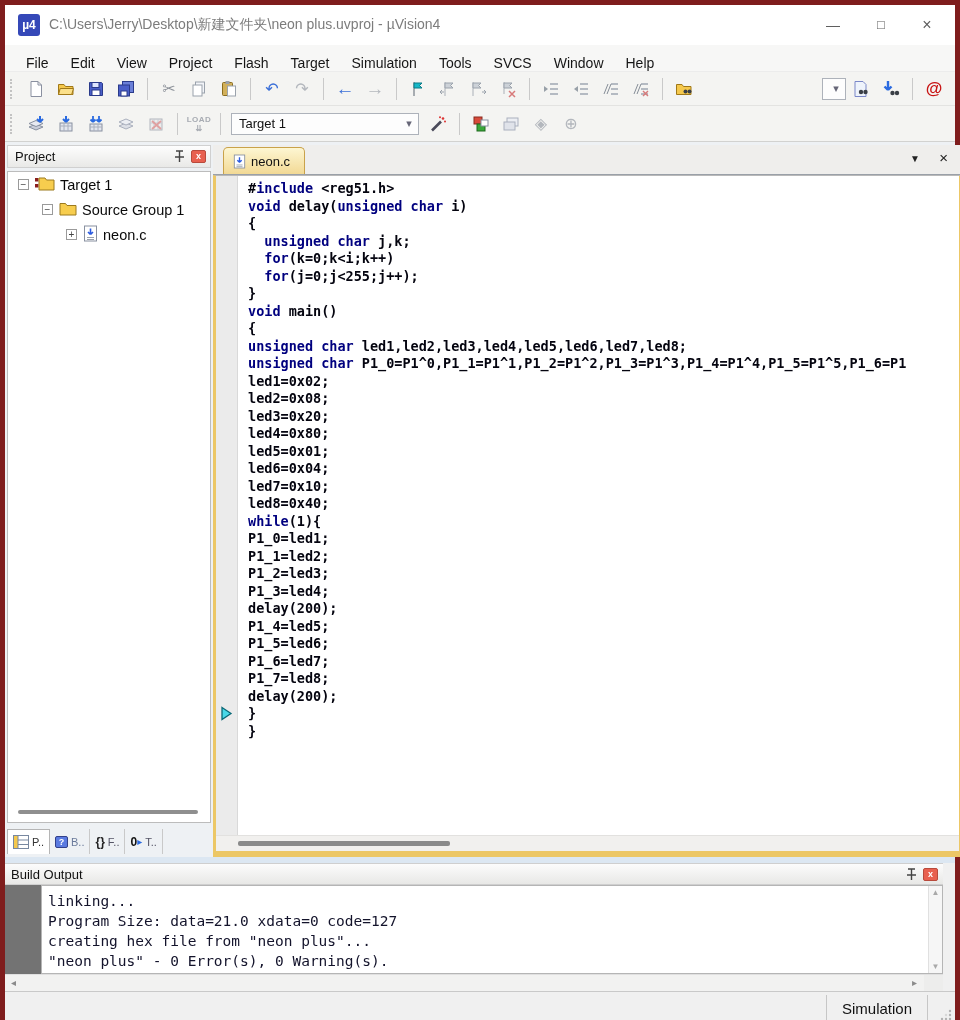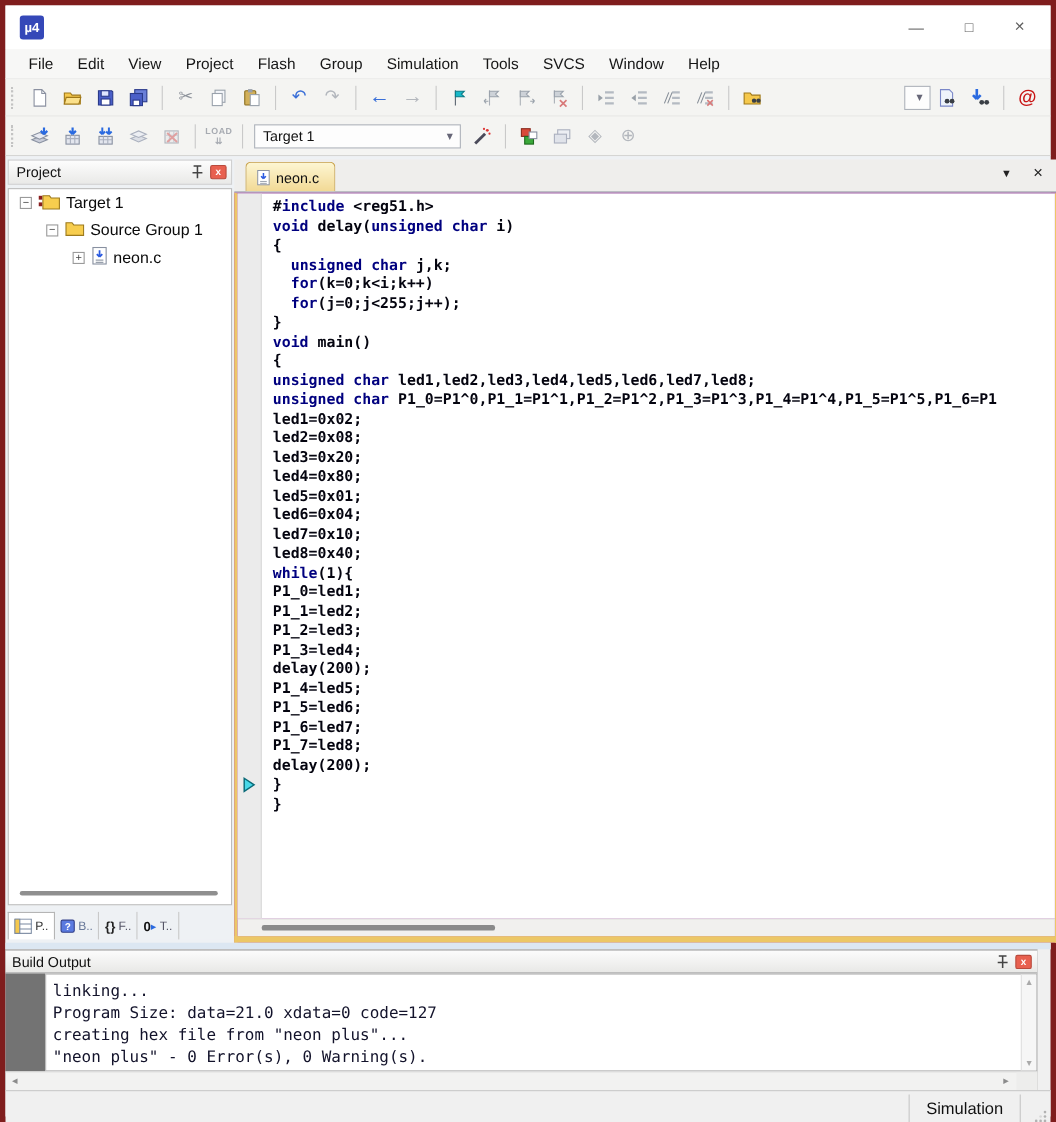--- a/index.html
+++ b/index.html
@@ -7,21 +7,21 @@
   .window { position:absolute; inset:0; border:5px solid #7f1d1d; background:#f0f0f0; }
 
   
   .titlebar { position:absolute; left:0; top:0; right:0; height:40px; background:#ffffff; }
   .app-icon { position:absolute; left:13px; top:9px; width:22px; height:22px; background:#3548b8; border-radius:3px; color:#fff; font-weight:bold; font-size:12px; text-align:center; line-height:22px; }
   .title-text { position:absolute; left:44px; top:11px; font-size:14px; color:#7c7c7c; white-space:nowrap; }
   .win-btn { position:absolute; top:0; width:46px; height:40px; color:#5f5f5f; text-align:center; line-height:40px; font-size:14px; }
   .btn-min { right:99px; } .btn-max { right:51px; font-size:13px; } .btn-close { right:5px; font-size:16px; }
 
   
-  .menubar { position:absolute; left:0; top:40px; right:0; height:27px; background:#f7f7f6; display:flex; align-items:center; padding-left:10px; border-bottom:1px solid #ececec; }
+  .menubar { position:absolute; left:0; top:40px; right:0; height:27px; background:#f7f7f6; display:flex; align-items:flex-end; padding-left:10px; border-bottom:1px solid #ececec; }
   .menu-item { padding:0 11px; font-size:14px; color:#161616; }
 
   
   .toolbar { position:absolute; left:0; right:0; display:flex; align-items:center; background:#f4f4f2; }
   .tb1 { top:67px; height:34px; border-bottom:1px solid #e3e3e1; }
   .tb2 { top:101px; height:36px; border-bottom:1px solid #d2d2d0; }
   .grip { width:4px; height:20px; border-left:2px dotted #c3c3c3; margin:0 7px 0 5px; }
   .sep { width:1px; height:22px; background:#c9c9c9; margin:0 6px; }
   .tbi { width:30px; height:26px; display:flex; align-items:center; justify-content:center; }
   .tbi svg { width:18px; height:18px; display:block; }
@@ -94,32 +94,33 @@
   .sb-sim { position:absolute; left:822px; right:28px; top:0; bottom:0; display:flex; align-items:center; justify-content:center; font-size:15px; color:#111; }
   .sb-grip { position:absolute; right:2px; bottom:2px; }
 </style>
 </head>
 <body>
 
 <div class="window">
 
   <div class="titlebar">
     <span class="app-icon">µ4</span>
+    <span class="title-text">C:\Users\Jerry\Desktop\新建文件夹\neon plus.uvproj - µVision4</span>
     <span class="win-btn btn-min">—</span>
     <span class="win-btn btn-max">□</span>
     <span class="win-btn btn-close">×</span>
   </div>
 
   <div class="menubar">
       <span class="menu-item">File</span>
       <span class="menu-item">Edit</span>
       <span class="menu-item">View</span>
       <span class="menu-item">Project</span>
       <span class="menu-item">Flash</span>
-      <span class="menu-item">Group</span>
+      <span class="menu-item">Target</span>
       <span class="menu-item">Simulation</span>
       <span class="menu-item">Tools</span>
       <span class="menu-item">SVCS</span>
       <span class="menu-item">Window</span>
       <span class="menu-item">Help</span>
     </div>
 
   <div class="toolbar tb1">
     <span class="grip"></span>
     <span class="tbi">

